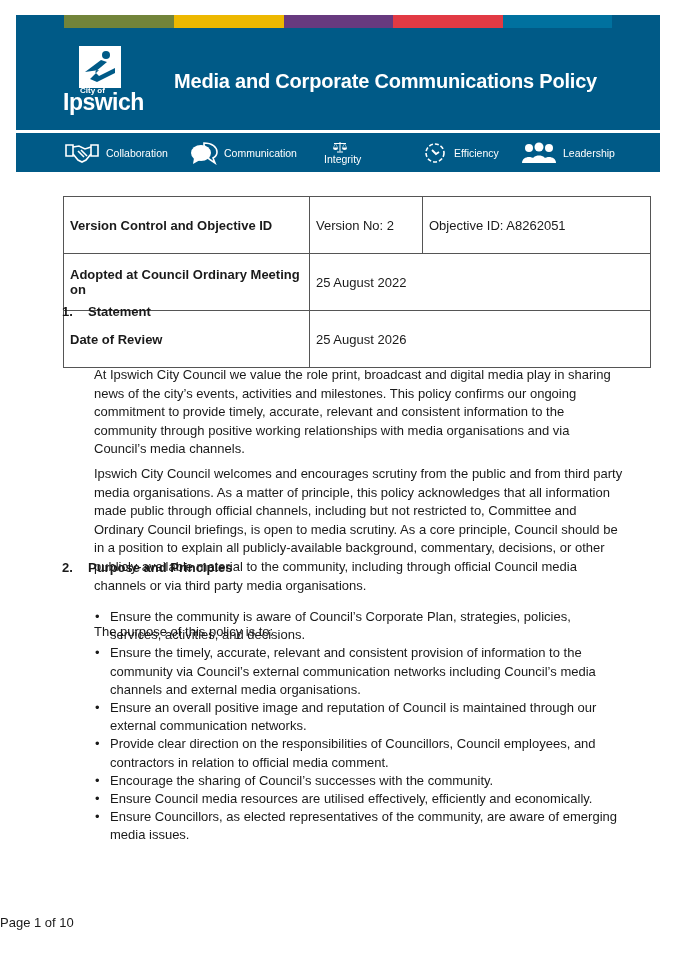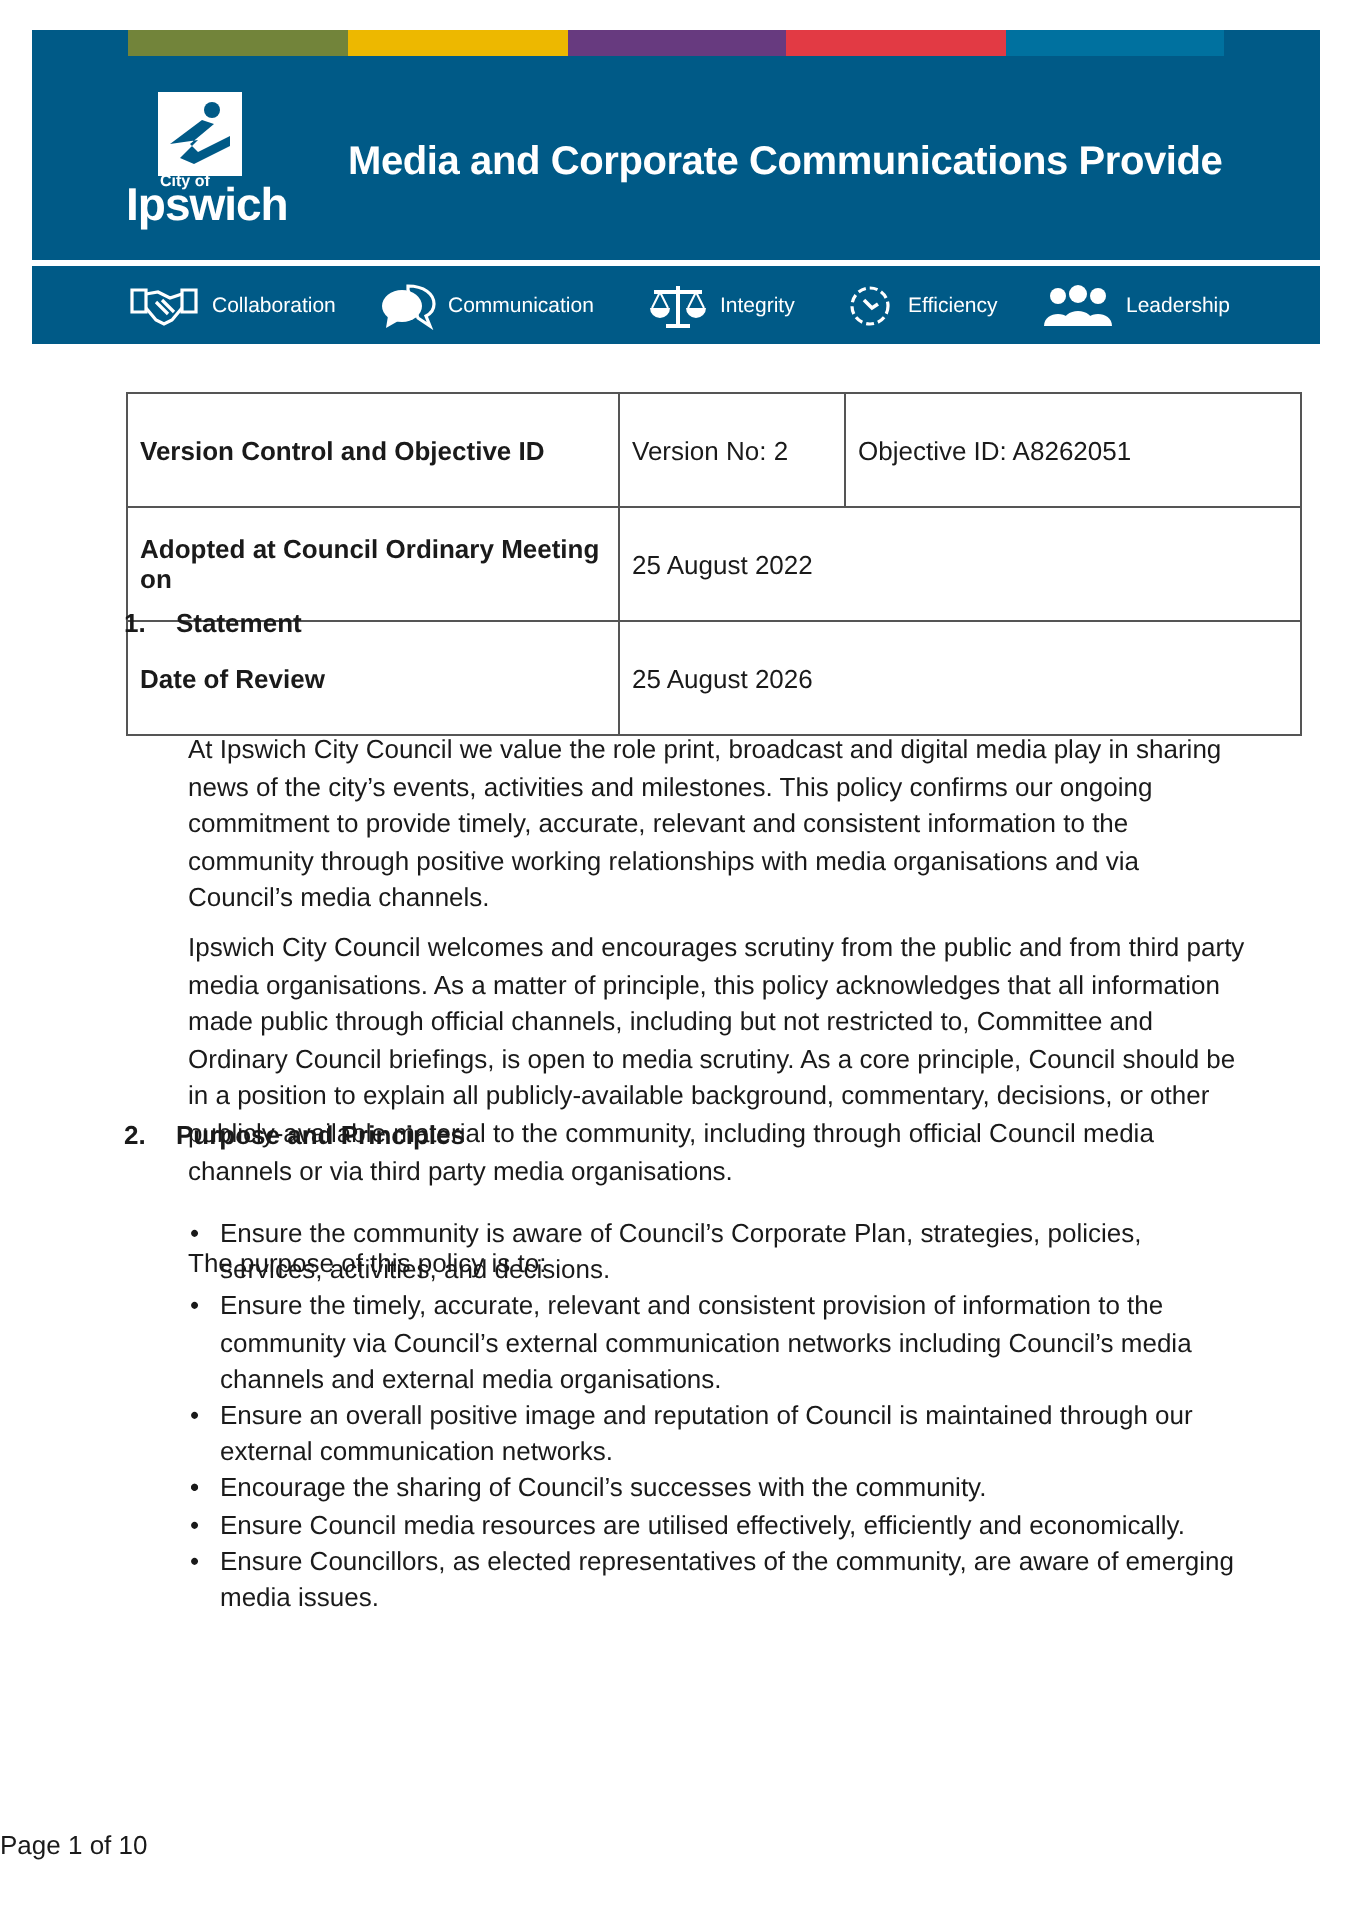--- a/index.html
+++ b/index.html
@@ -44,42 +44,42 @@
 <div class="stripe" style="left:503px;width:109px;background:#00719f;"></div>
 
 <div class="logo-square">
   <svg width="42" height="42" viewBox="0 0 42 42">
     <circle cx="27" cy="9" r="4" fill="#005a87"></circle>
     <path d="M6 26 L22 14 L28 16 L16 26 L20 30 L36 22 L36 27 L18 36 L11 33 L20 24 Z" fill="#005a87"></path>
   </svg>
 </div>
 <div class="logo-city">City of</div>
 <div class="logo-name">Ipswich</div>
-<div class="title">Media and Corporate Communications Provide</div>
+<div class="title">Media and Corporate Communications Policy</div>
 
 <div class="banner-bottom"></div>
 
 <div class="value" style="left:64px;">
   <svg width="36" height="22" viewBox="0 0 36 22">
     <path d="M2 3 L9 3 L9 14 L2 14 Z M27 3 L34 3 L34 14 L27 14 Z" fill="none" stroke="#fff" stroke-width="1.6"></path>
     <path d="M9 5 L15 4 L21 7 L27 5 M9 12 L14 18 L18 20 L22 18 L27 12 M14 9 L20 15 M17 8 L23 14" fill="none" stroke="#fff" stroke-width="1.6"></path>
   </svg>
   <span>Collaboration</span>
 </div>
 
 <div class="value" style="left:190px;">
   <svg width="28" height="24" viewBox="0 0 28 24">
     <path d="M14 2 C22 2 27 6 27 11 C27 14 25 16 23 17 L25 22 L19 18 L14 4 Z" fill="none" stroke="#fff" stroke-width="1.6"></path>
     <ellipse cx="11" cy="12" rx="10" ry="8" fill="#fff"></ellipse>
     <path d="M4 17 L3 23 L10 19 Z" fill="#fff"></path>
   </svg>
   <span>Communication</span>
 </div>
 
-<div class="value" style="left:324px;">
+<div class="value" style="left:324px;flex-direction:column;">
   <svg width="30" height="24" viewBox="0 0 30 24">
     <path d="M15 2 L15 21 M9 22 L21 22 M3 5 L27 5" stroke="#fff" stroke-width="2" fill="none"></path>
     <path d="M1 13 A5 5 0 0 0 11 13 Z M19 13 A5 5 0 0 0 29 13 Z" fill="#fff"></path>
     <path d="M6 5 L2 13 M6 5 L10 13 M24 5 L20 13 M24 5 L28 13" stroke="#fff" stroke-width="1"></path>
   </svg>
   <span>Integrity</span>
 </div>
 
 <div class="value" style="left:422px;">
   <svg width="26" height="26" viewBox="0 0 26 26">
@@ -125,19 +125,19 @@
 <div class="para" style="top:424px;">Ipswich City Council welcomes and encourages scrutiny from the public and from third party media organisations. As a matter of principle, this policy acknowledges that all information made public through official channels, including but not restricted to, Committee and Ordinary Council briefings, is open to media scrutiny. As a core principle, Council should be in a position to explain all publicly-available background, commentary, decisions, or other publicly-available material to the community, including through official Council media channels or via third party media organisations.</div>
 
 <div class="section-num" style="top:560px;">2.</div>
 <div class="section-head" style="top:560px;">Purpose and Principles</div>
 <div class="para" style="top:582px;">The purpose of this policy is to:</div>
 
 <ul class="bullets">
   <li><span class="dot">•</span><span>Ensure the community is aware of Council’s Corporate Plan, strategies, policies, services, activities, and decisions.</span></li>
   <li><span class="dot">•</span><span>Ensure the timely, accurate, relevant and consistent provision of information to the community via Council’s external communication networks including Council’s media channels and external media organisations.</span></li>
   <li><span class="dot">•</span><span>Ensure an overall positive image and reputation of Council is maintained through our external communication networks.</span></li>
-  <li><span class="dot">•</span></li>
+  <li><span class="dot">•</span><span>Provide clear direction on the responsibilities of Councillors, Council employees, and contractors in relation to official media comment.</span></li>
   <li><span class="dot">•</span><span>Encourage the sharing of Council’s successes with the community.</span></li>
   <li><span class="dot">•</span><span>Ensure Council media resources are utilised effectively, efficiently and economically.</span></li>
   <li><span class="dot">•</span><span>Ensure Councillors, as elected representatives of the community, are aware of emerging media issues.</span></li>
 </ul>
 
 <div class="footer">Page 1 of 10</div>
 
 </body></html>

